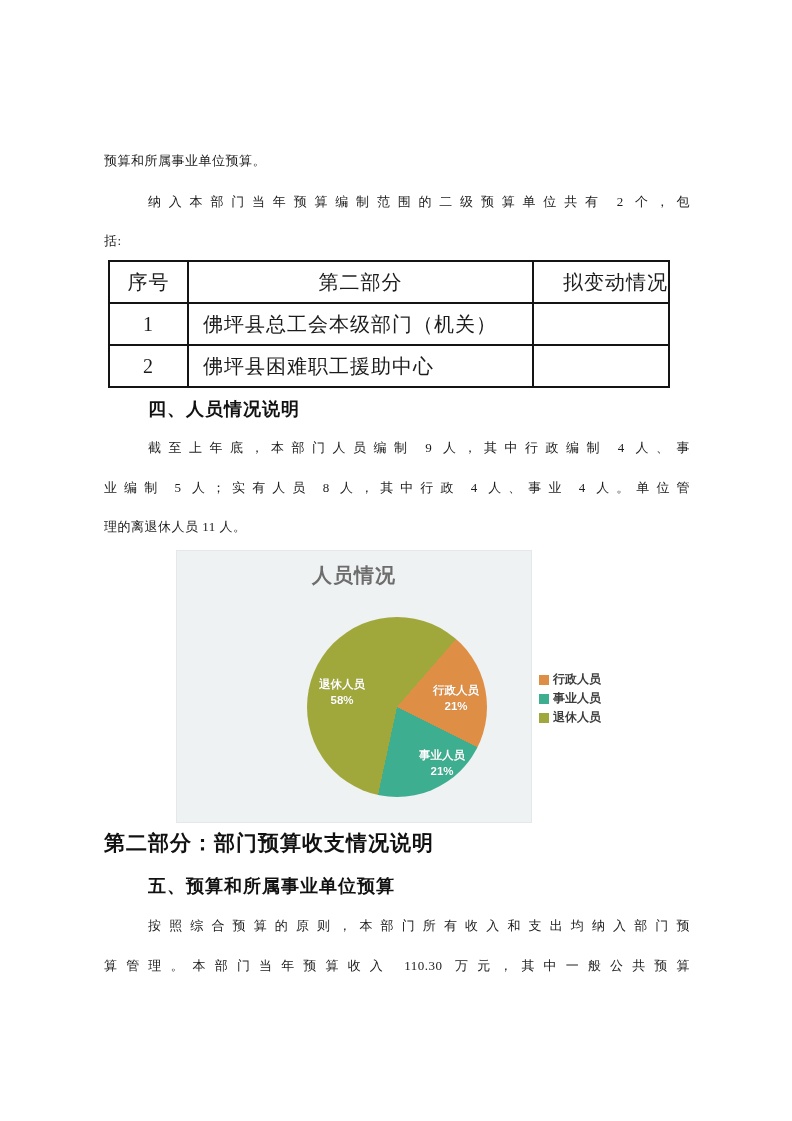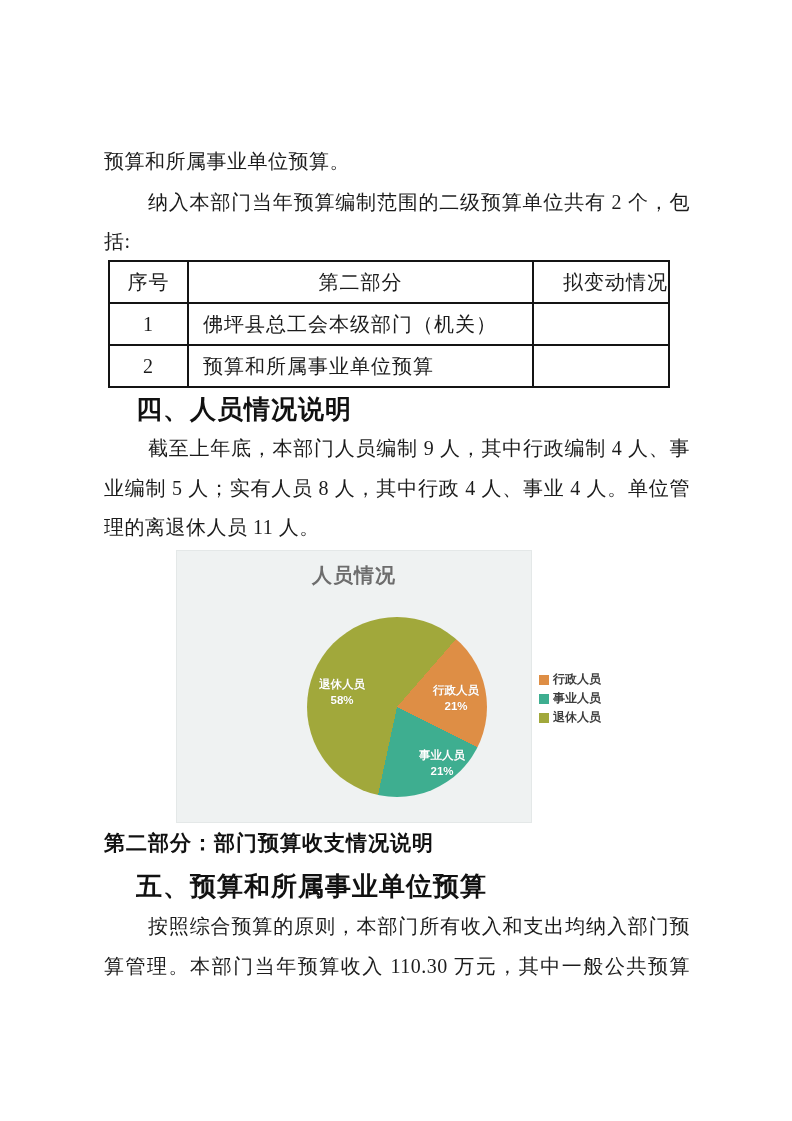--- a/index.html
+++ b/index.html
@@ -13,35 +13,35 @@
     font-family: "Liberation Serif", "DejaVu Serif", serif;
     color: #1c1c1c;
   }
   
   .bl {
     position: absolute;
     left: 104px;
     width: 586px;
     height: 40px;
     line-height: 40px;
-    font-size: 20px;
+    font-size: 13px;
     letter-spacing: 0.5px;
     white-space: pre;
   }
   .just { text-align: justify; text-align-last: justify; white-space: normal; }
   .ind { padding-left: 44px; }
   
   .hsec {
     position: absolute;
-    left: 136px;
+    left: 148px;
     height: 30px;
     line-height: 30px;
     font-family: "Liberation Sans", "DejaVu Sans", sans-serif;
     font-weight: bold;
-    font-size: 26px;
+    font-size: 18px;
     letter-spacing: 1px;
     color: #111111;
     text-align: center;
   }
   .hpart {
     position: absolute;
     left: 104px;
     width: 586px;
     height: 30px;
     line-height: 30px;
@@ -156,21 +156,21 @@
       <th class="col-name">第二部分</th>
       <th class="col-chg">拟变动情况</th>
     </tr>
     <tr>
       <td class="col-no">1</td>
       <td class="col-name cell-name">佛坪县总工会本级部门（机关）</td>
       <td class="col-chg"></td>
     </tr>
     <tr>
       <td class="col-no">2</td>
-      <td class="col-name cell-name">预算和所属事业单位预算</td>
+      <td class="col-name cell-name">佛坪县困难职工援助中心</td>
       <td class="col-chg"></td>
     </tr>
   </tbody>
     </table>
 
   <div class="hsec" style="top:394px;">四、人员情况说明</div>
   <div class="bl just ind" style="top:428px;">截至上年底，本部门人员编制 9 人，其中行政编制 4 人、事</div>
   <div class="bl just" style="top:468px;">业编制 5 人；实有人员 8 人，其中行政 4 人、事业 4 人。单位管</div>
   <div class="bl" style="top:507px;">理的离退休人员 11 人。</div>
 

